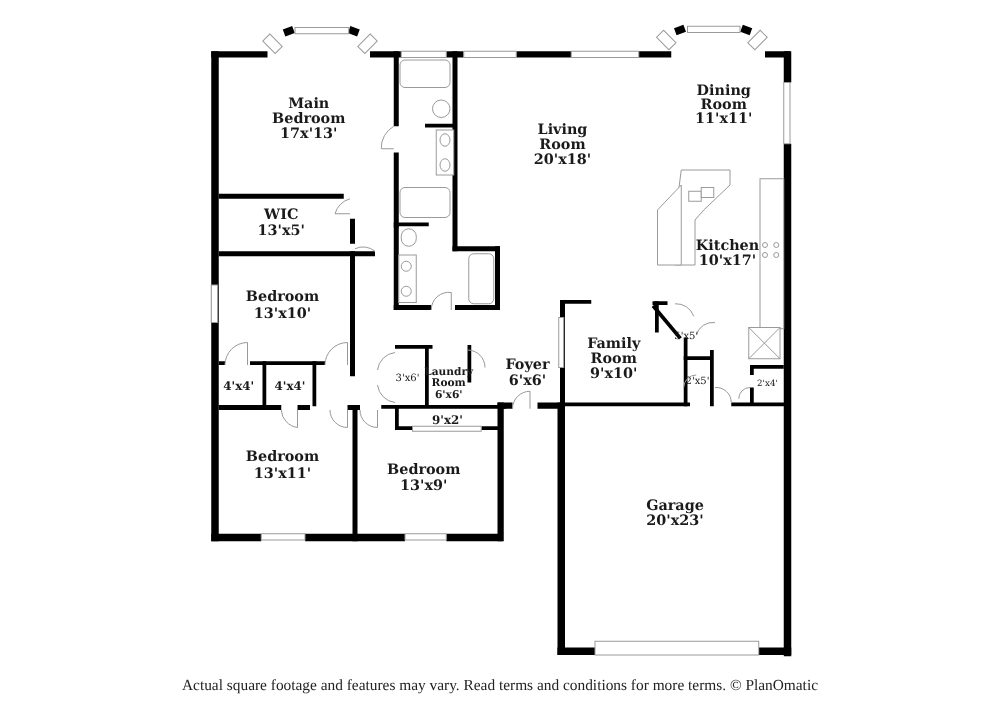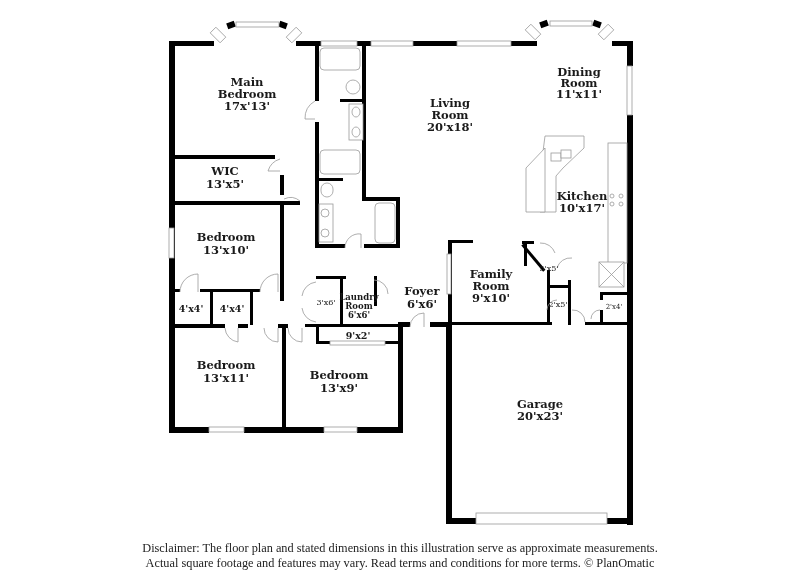--- a/index.html
+++ b/index.html
@@ -201,15 +201,14 @@
     <text class="lbl lbl-big" x="582" y="200"><tspan x="582">Kitchen</tspan><tspan x="582" dy="12">10'x17'</tspan></text>
     <text class="lbl lbl-big" x="491" y="278"><tspan x="491">Family</tspan><tspan x="491" dy="12">Room</tspan><tspan x="491" dy="12">9'x10'</tspan></text>
     <text class="lbl lbl-tiny" x="549" y="271">5'x5'</text>
     <text class="lbl lbl-tiny" x="558" y="307">2'x5'</text>
     <text class="lbl" style="font-size:7px;font-weight:normal" x="614" y="309">2'x4'</text>
     <text class="lbl lbl-big" x="540" y="408"><tspan x="540">Garage</tspan><tspan x="540" dy="12">20'x23'</tspan></text>
   </g>
 </svg>
 
 <div id="disclaimer">
-  <div>Disclaimer: The floor plan and stated dimensions in this illustration serve as approximate measurements.</div>
   <div>Actual square footage and features may vary. Read terms and conditions for more terms. © PlanOmatic</div>
 </div>
 
 </body></html>

